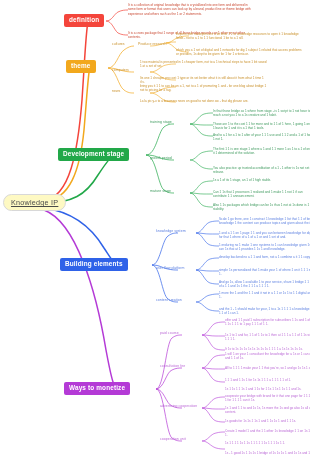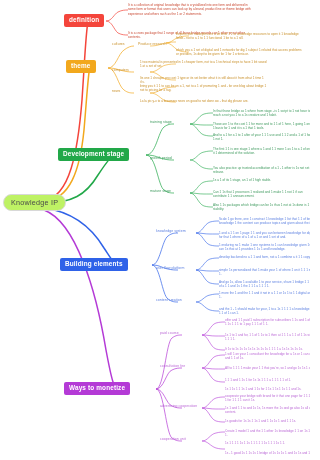--- a/index.html
+++ b/index.html
@@ -14,25 +14,26 @@
   #canvas{position:absolute;left:0;top:0;width:310px;height:460px;}
   svg.links{position:absolute;left:0;top:0;width:310px;height:460px;overflow:visible;}
   .node{position:absolute;box-sizing:border-box;}
 
   
   .root{
     left:3px;top:194px;
     padding:3px 7px;
     border:1px solid #d8d8d8;
     border-radius:9px;
-    background:#bef264;
+    background:#fef9c3;
     color:#4a4a4a;
     font-size:7.2px;
     letter-spacing:.25px;
     white-space:nowrap;
+    text-decoration:underline;
   }
 
   
   .l1{
     color:#ffffff;
     font-size:6.4px;
     font-weight:bold;
     padding:3px 5px;
     border-radius:2px;
     white-space:nowrap;

